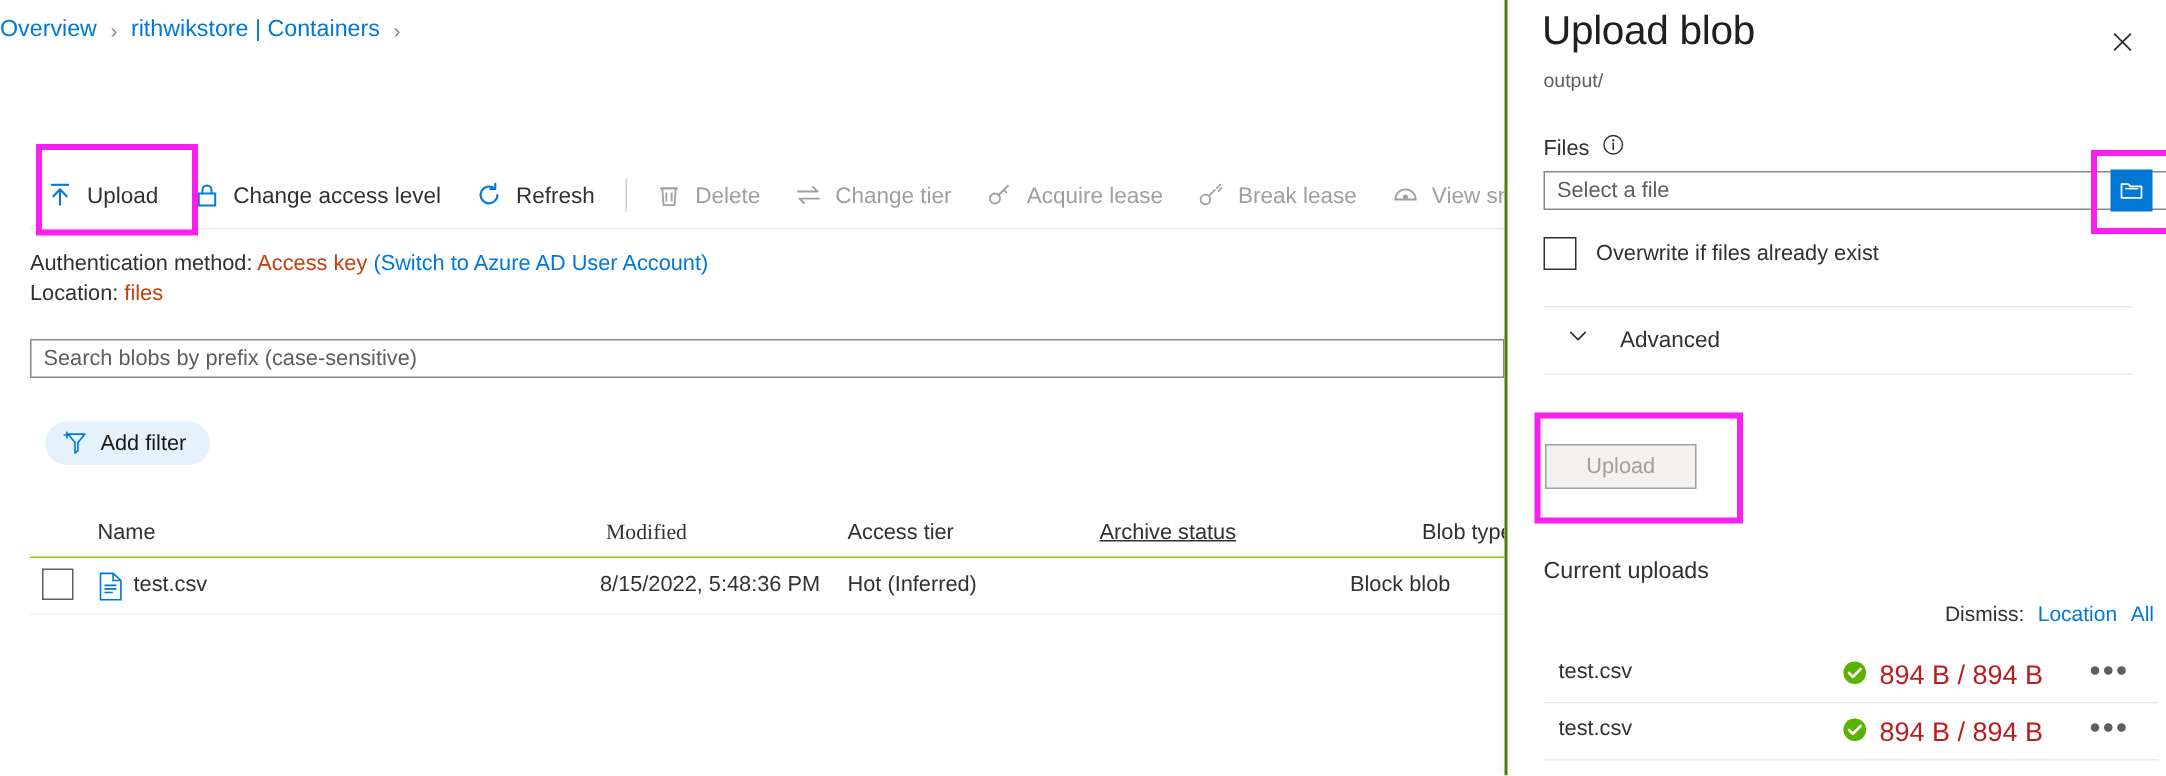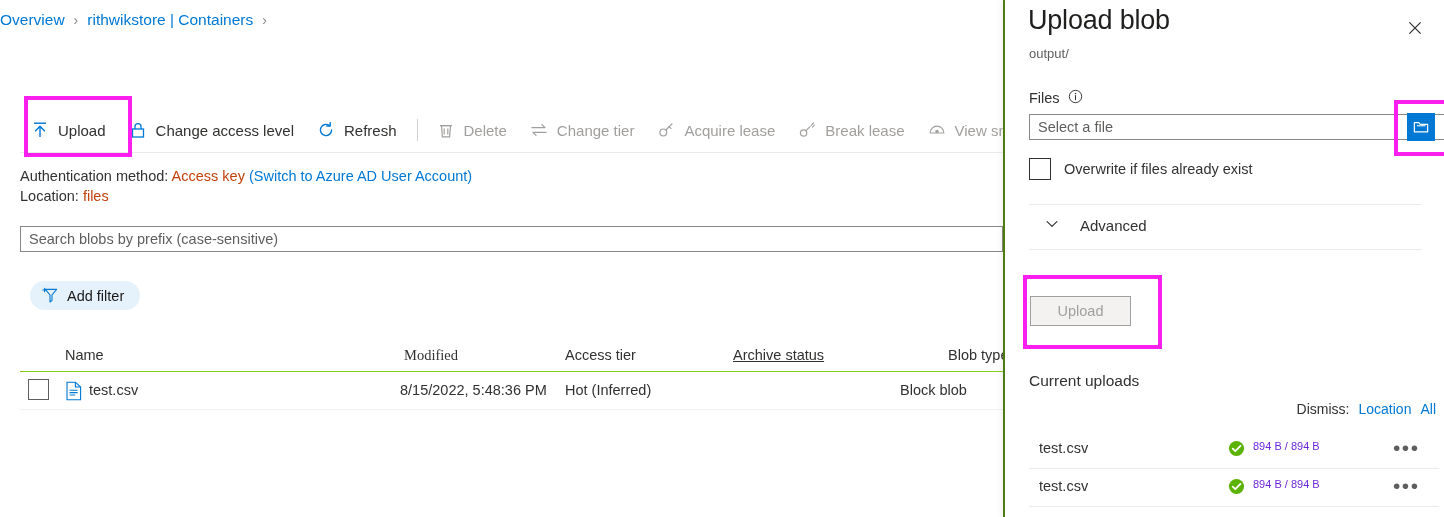--- a/index.html
+++ b/index.html
@@ -207,21 +207,21 @@
   }
   #upload-item-0 { top: 431px; }
   #upload-item-1 { top: 469px; }
   .ui-name {
     position: absolute; left: 10px; top: 9px;
     font-size: 14.5px; color: #323130;
   }
   .ui-check { position: absolute; left: 199px; top: 9px; }
   .ui-size {
     position: absolute; left: 224px; top: 9px;
-    font-size: 11px; color: #6d28d9; white-space: nowrap;
+    font-size: 18px; color: #b91c1c; white-space: nowrap;
   }
   .ui-more {
     position: absolute; left: 364px; top: 3px;
     font-size: 21px; color: #605e5c; cursor: pointer;
     letter-spacing: 1.5px; line-height: 28px;
   }
 
   
   .annot {
     position: absolute;

